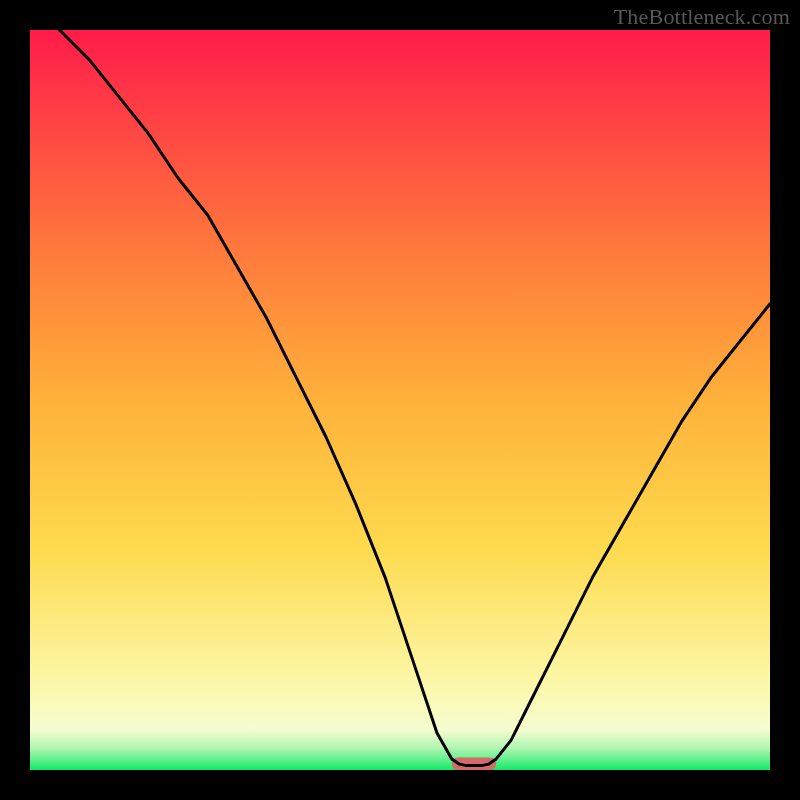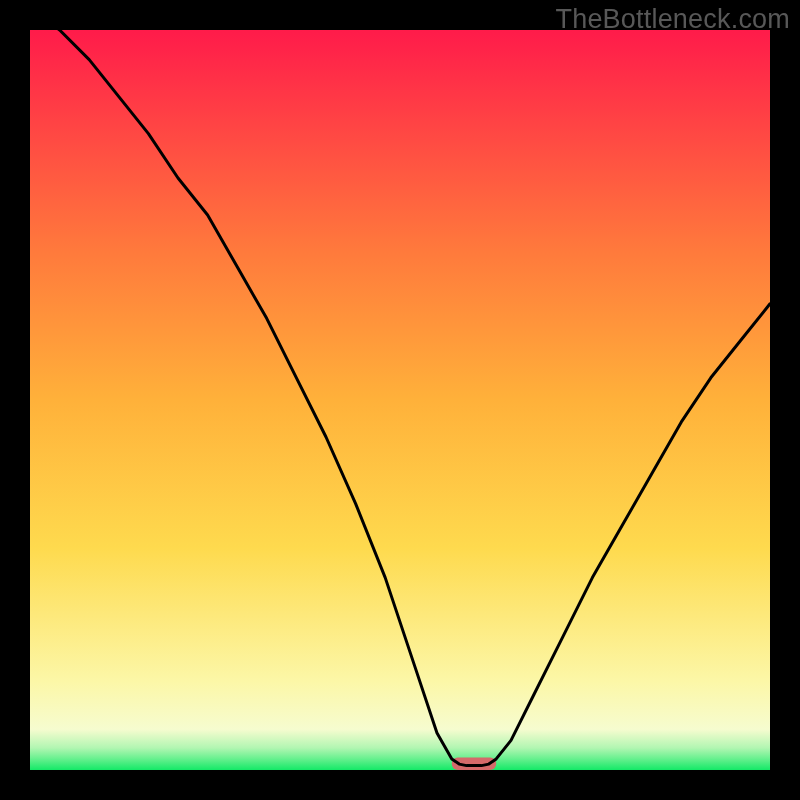--- a/index.html
+++ b/index.html
@@ -14,22 +14,22 @@
     position: relative;
     width: 800px;
     height: 800px;
     background: #000;
   }
   .watermark {
     position: absolute;
     top: 4px;
     right: 10px;
     color: #585858;
-    font-family: Liberation Sans, sans-serif;
-    font-size: 27px;
+    font-family: Liberation Serif, serif;
+    font-size: 22px;
     font-weight: 400;
     letter-spacing: 0.2px;
     z-index: 10;
   }
   svg.plot {
     position: absolute;
     left: 0;
     top: 0;
   }
 </style>

